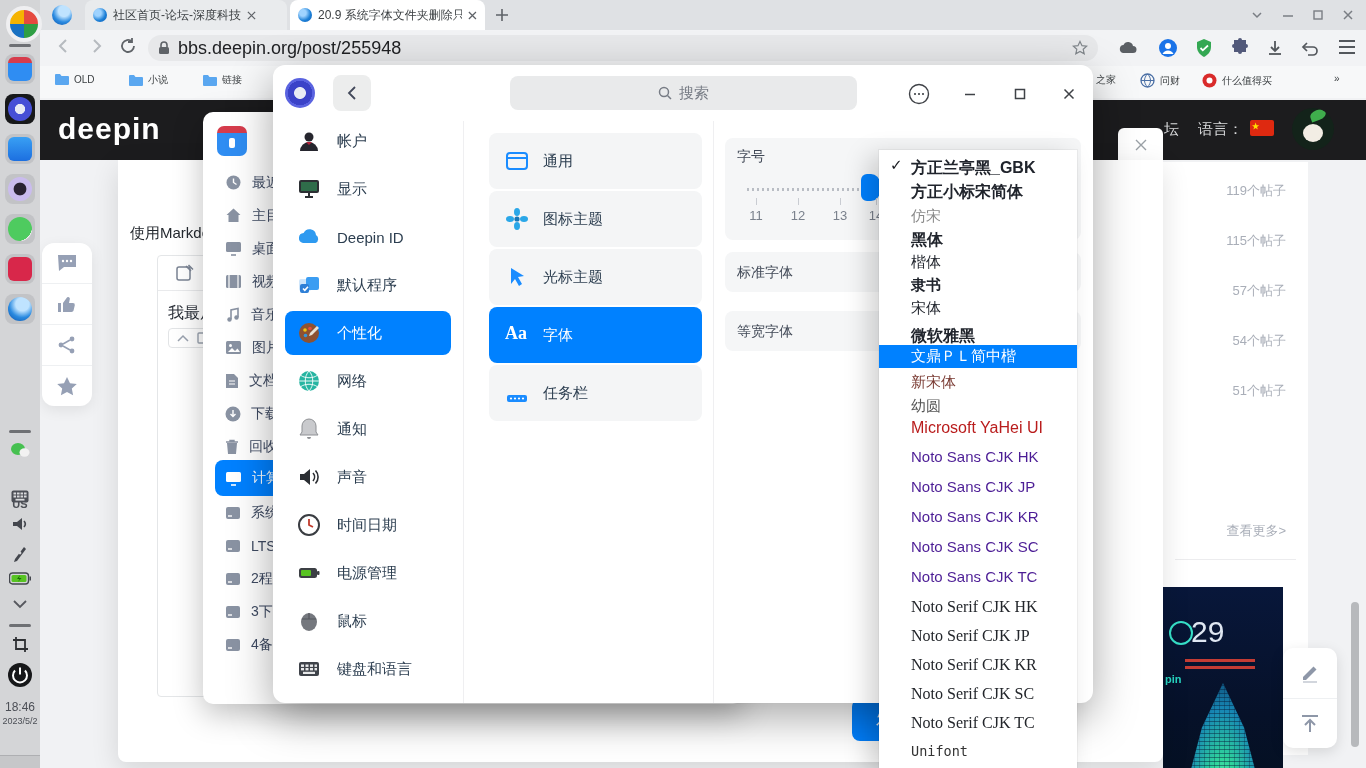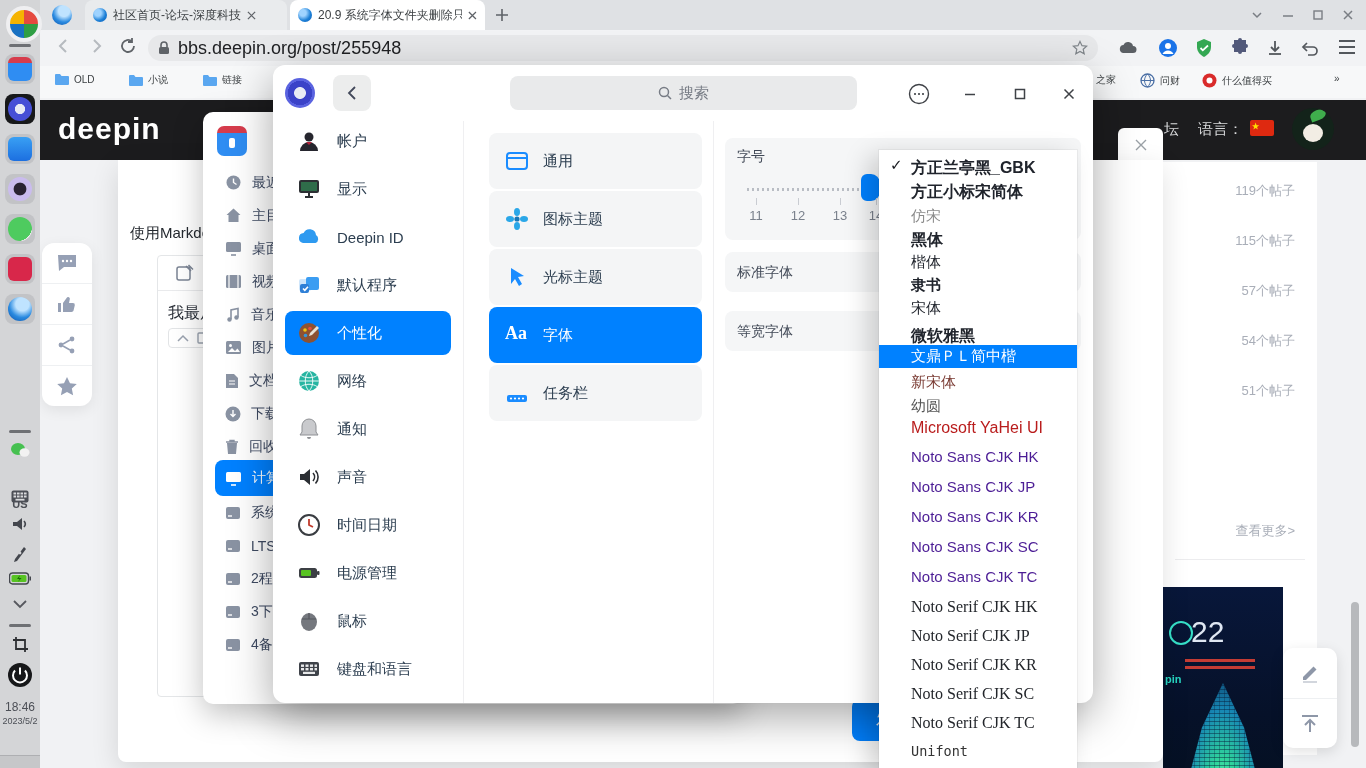--- a/index.html
+++ b/index.html
@@ -44,21 +44,21 @@
 
   
   .forum{position:absolute;left:40px;top:98px;width:1326px;height:670px;background:#f1f2f4;z-index:1;overflow:hidden;}
   .fhead{position:absolute;left:0;top:2px;width:1326px;height:60px;background:#1c1c1e;}
   .flogo{position:absolute;left:18px;top:12px;font-size:30px;font-weight:bold;letter-spacing:1px;color:#ffffff;}
   .fhr{position:absolute;top:20px;font-size:15px;color:#d9dadc;}
   .flag{position:absolute;left:1210px;top:22px;width:24px;height:16px;background:#de2910;border-radius:2px;}
   .avatar{position:absolute;left:1252px;top:10px;width:42px;height:42px;border-radius:50%;background:#13231a;overflow:hidden;}
   .avatar .face{position:absolute;left:11px;top:16px;width:20px;height:18px;border-radius:50%;background:#f2ede4;}
   .avatar .leaf{position:absolute;left:18px;top:2px;width:16px;height:10px;border-radius:50% 50% 50% 0;background:#3fae4c;transform:rotate(-20deg);}
-  .counts{position:absolute;left:1123px;top:64px;width:154px;height:593px;background:#ffffff;}
+  .counts{position:absolute;left:1123px;top:64px;width:137px;height:593px;background:#ffffff;padding-left:8px;}
   .cnt{position:absolute;right:22px;font-size:13px;color:#a9aeb8;white-space:nowrap;}
   .vmore{position:absolute;right:22px;top:360px;font-size:13px;color:#a9aeb8;}
   .cdiv{position:absolute;left:12px;right:12px;top:397px;height:1px;background:#ececee;}
   .promo{position:absolute;left:0;top:425px;width:120px;height:230px;background:linear-gradient(180deg,#08173a 0%,#061129 55%,#04101f 100%);overflow:hidden;}
   .p22{position:absolute;left:28px;top:28px;font-size:30px;font-weight:300;color:#dfe7f2;}
   .pring{position:absolute;left:6px;top:34px;width:20px;height:20px;border:2px solid #37e0c8;border-radius:50%;}
   .pbars{position:absolute;left:22px;top:72px;width:70px;height:3px;background:#c43c34;box-shadow:0 7px 0 #c43c34;}
   .ppin{position:absolute;left:2px;top:86px;font-size:11px;font-weight:bold;color:#27d6c2;}
   .ptree{position:absolute;left:12px;bottom:16px;width:96px;height:118px;
     background:
@@ -304,21 +304,21 @@
     <div class="counts">
       <span class="cnt" style="top:20px">119个帖子</span>
       <span class="cnt" style="top:70px">115个帖子</span>
       <span class="cnt" style="top:120px">57个帖子</span>
       <span class="cnt" style="top:170px">54个帖子</span>
       <span class="cnt" style="top:220px">51个帖子</span>
       <span class="vmore">查看更多&gt;</span>
       <div class="cdiv"></div>
       <div class="promo">
         <div class="pring"></div>
-        <div class="p22">22</div>
+        <div class="p22">29</div>
         <div class="pbars"></div>
         <div class="ppin">pin</div>
         <div class="ptree"></div>
 
       </div>
     </div>
 
     <div class="factions">
       <div class="fact">
         <svg width="22" height="20" viewBox="0 0 22 20">

